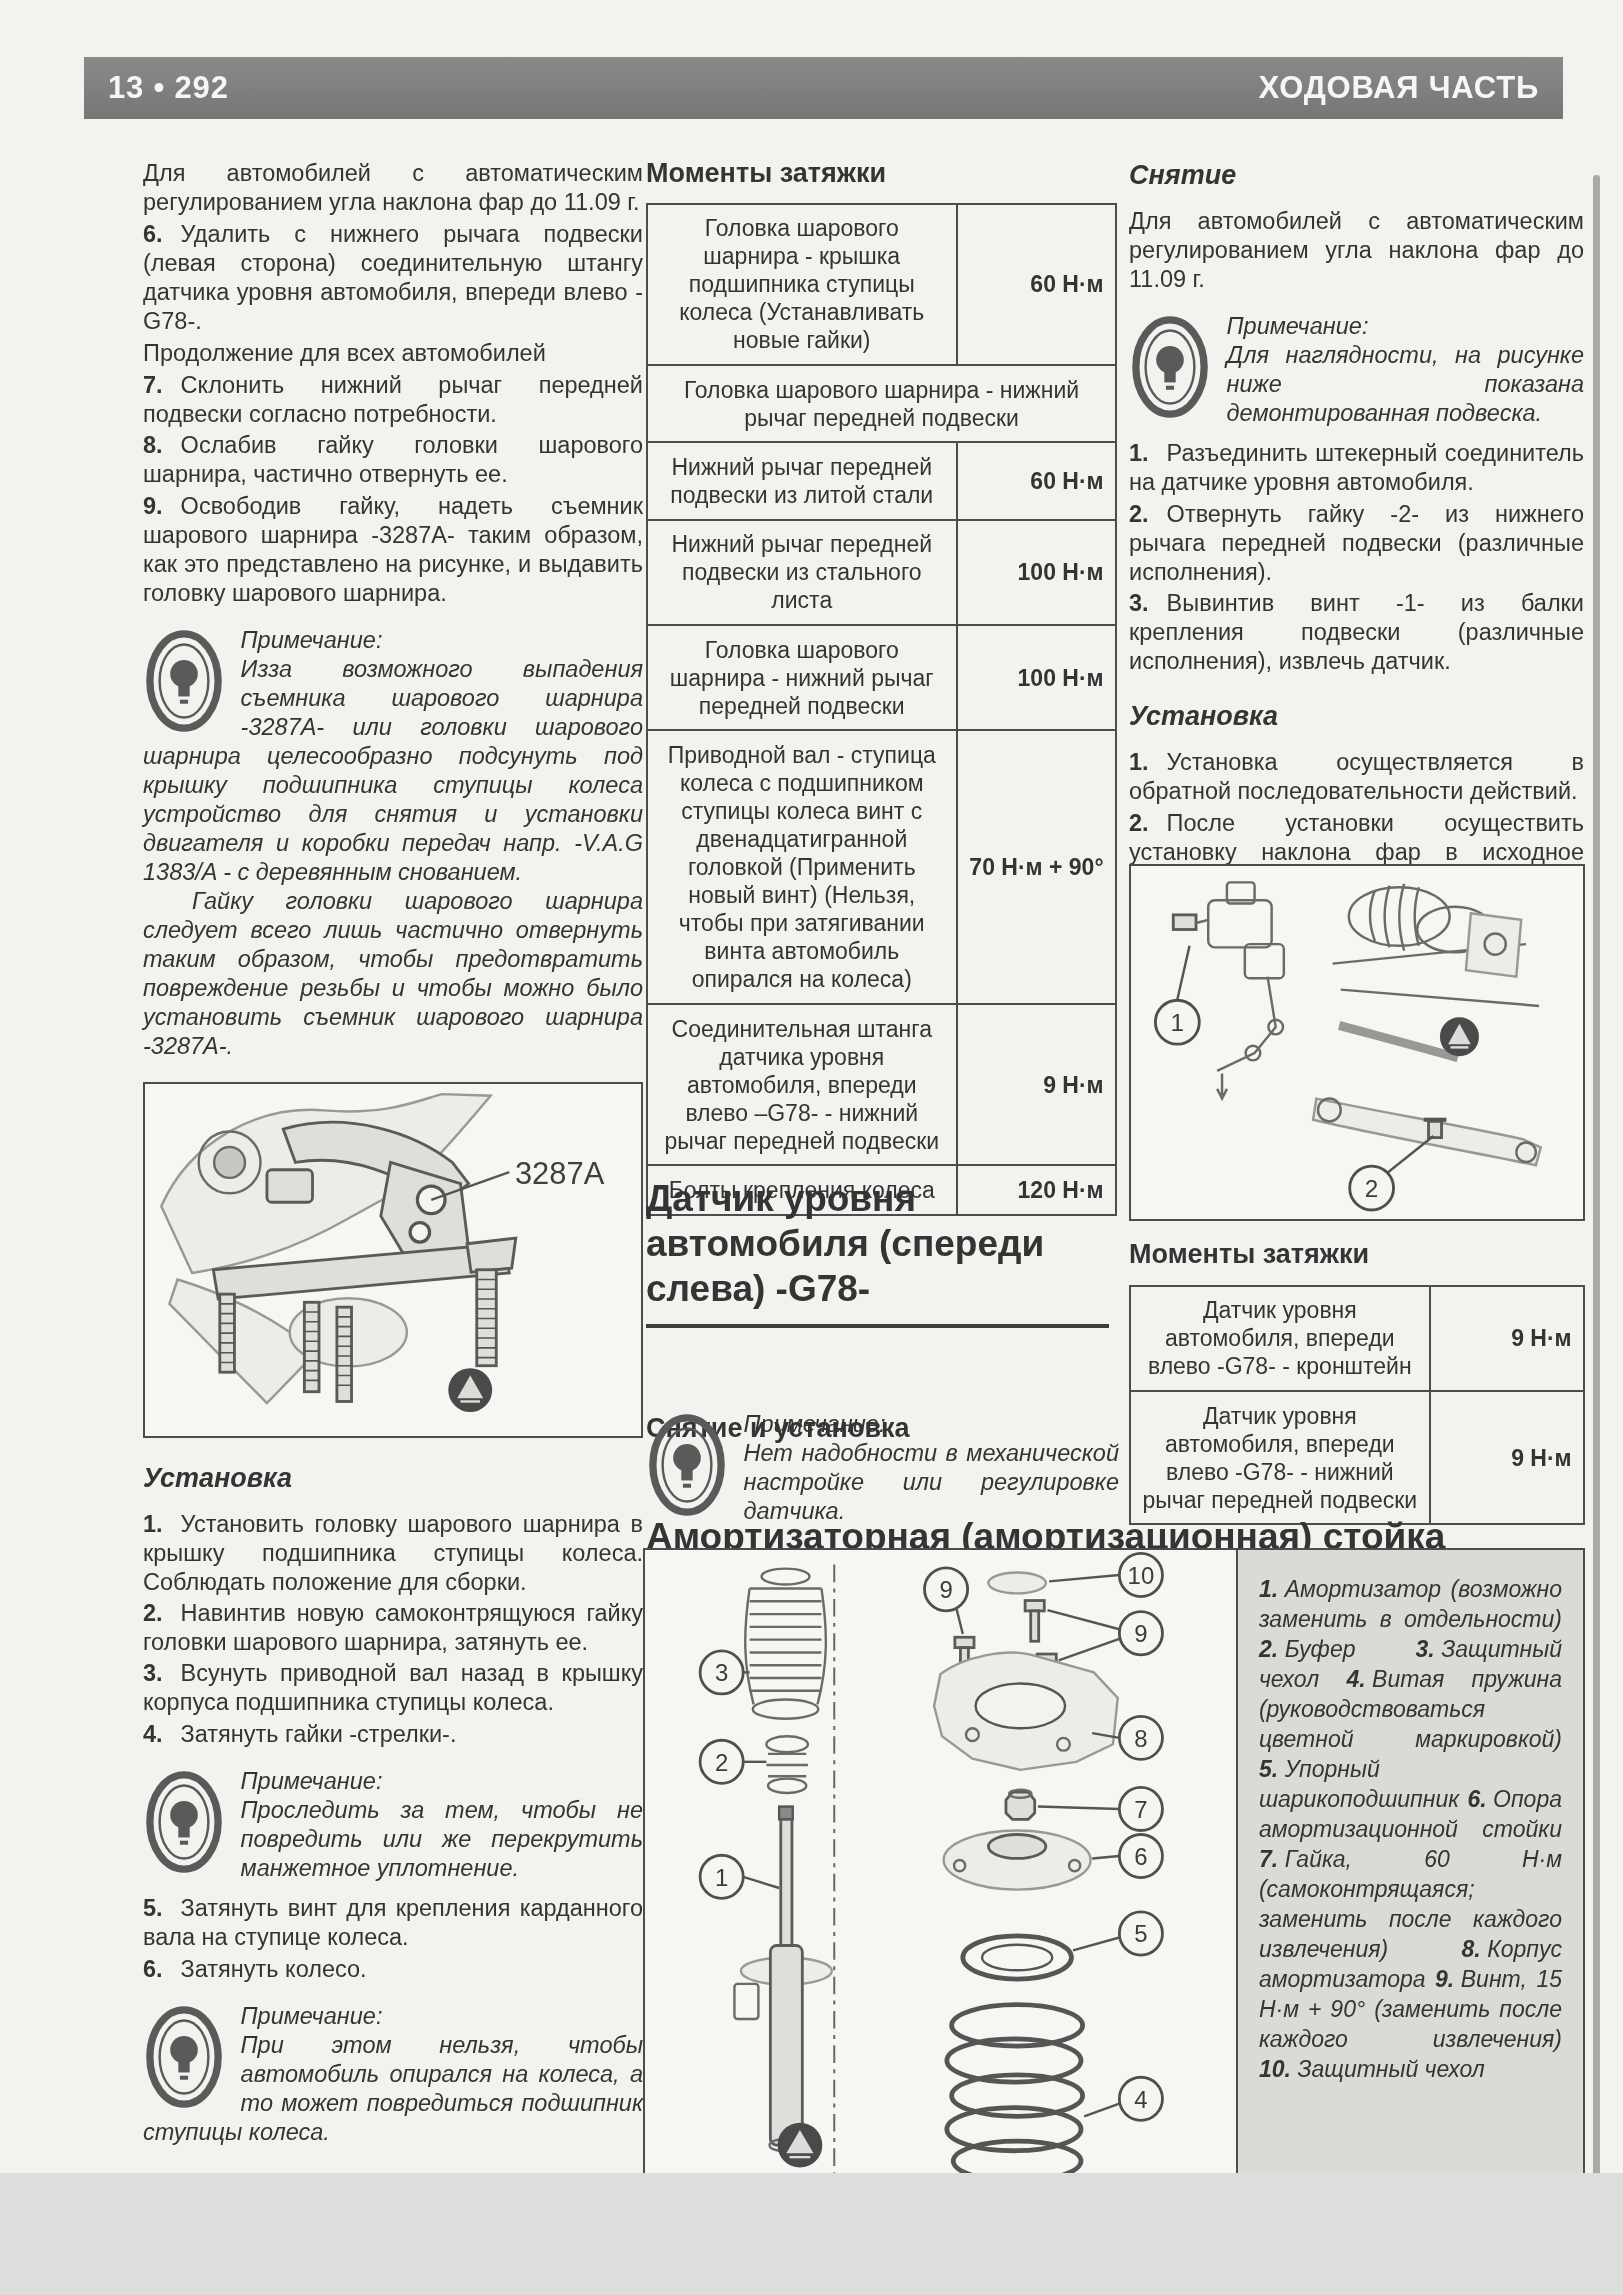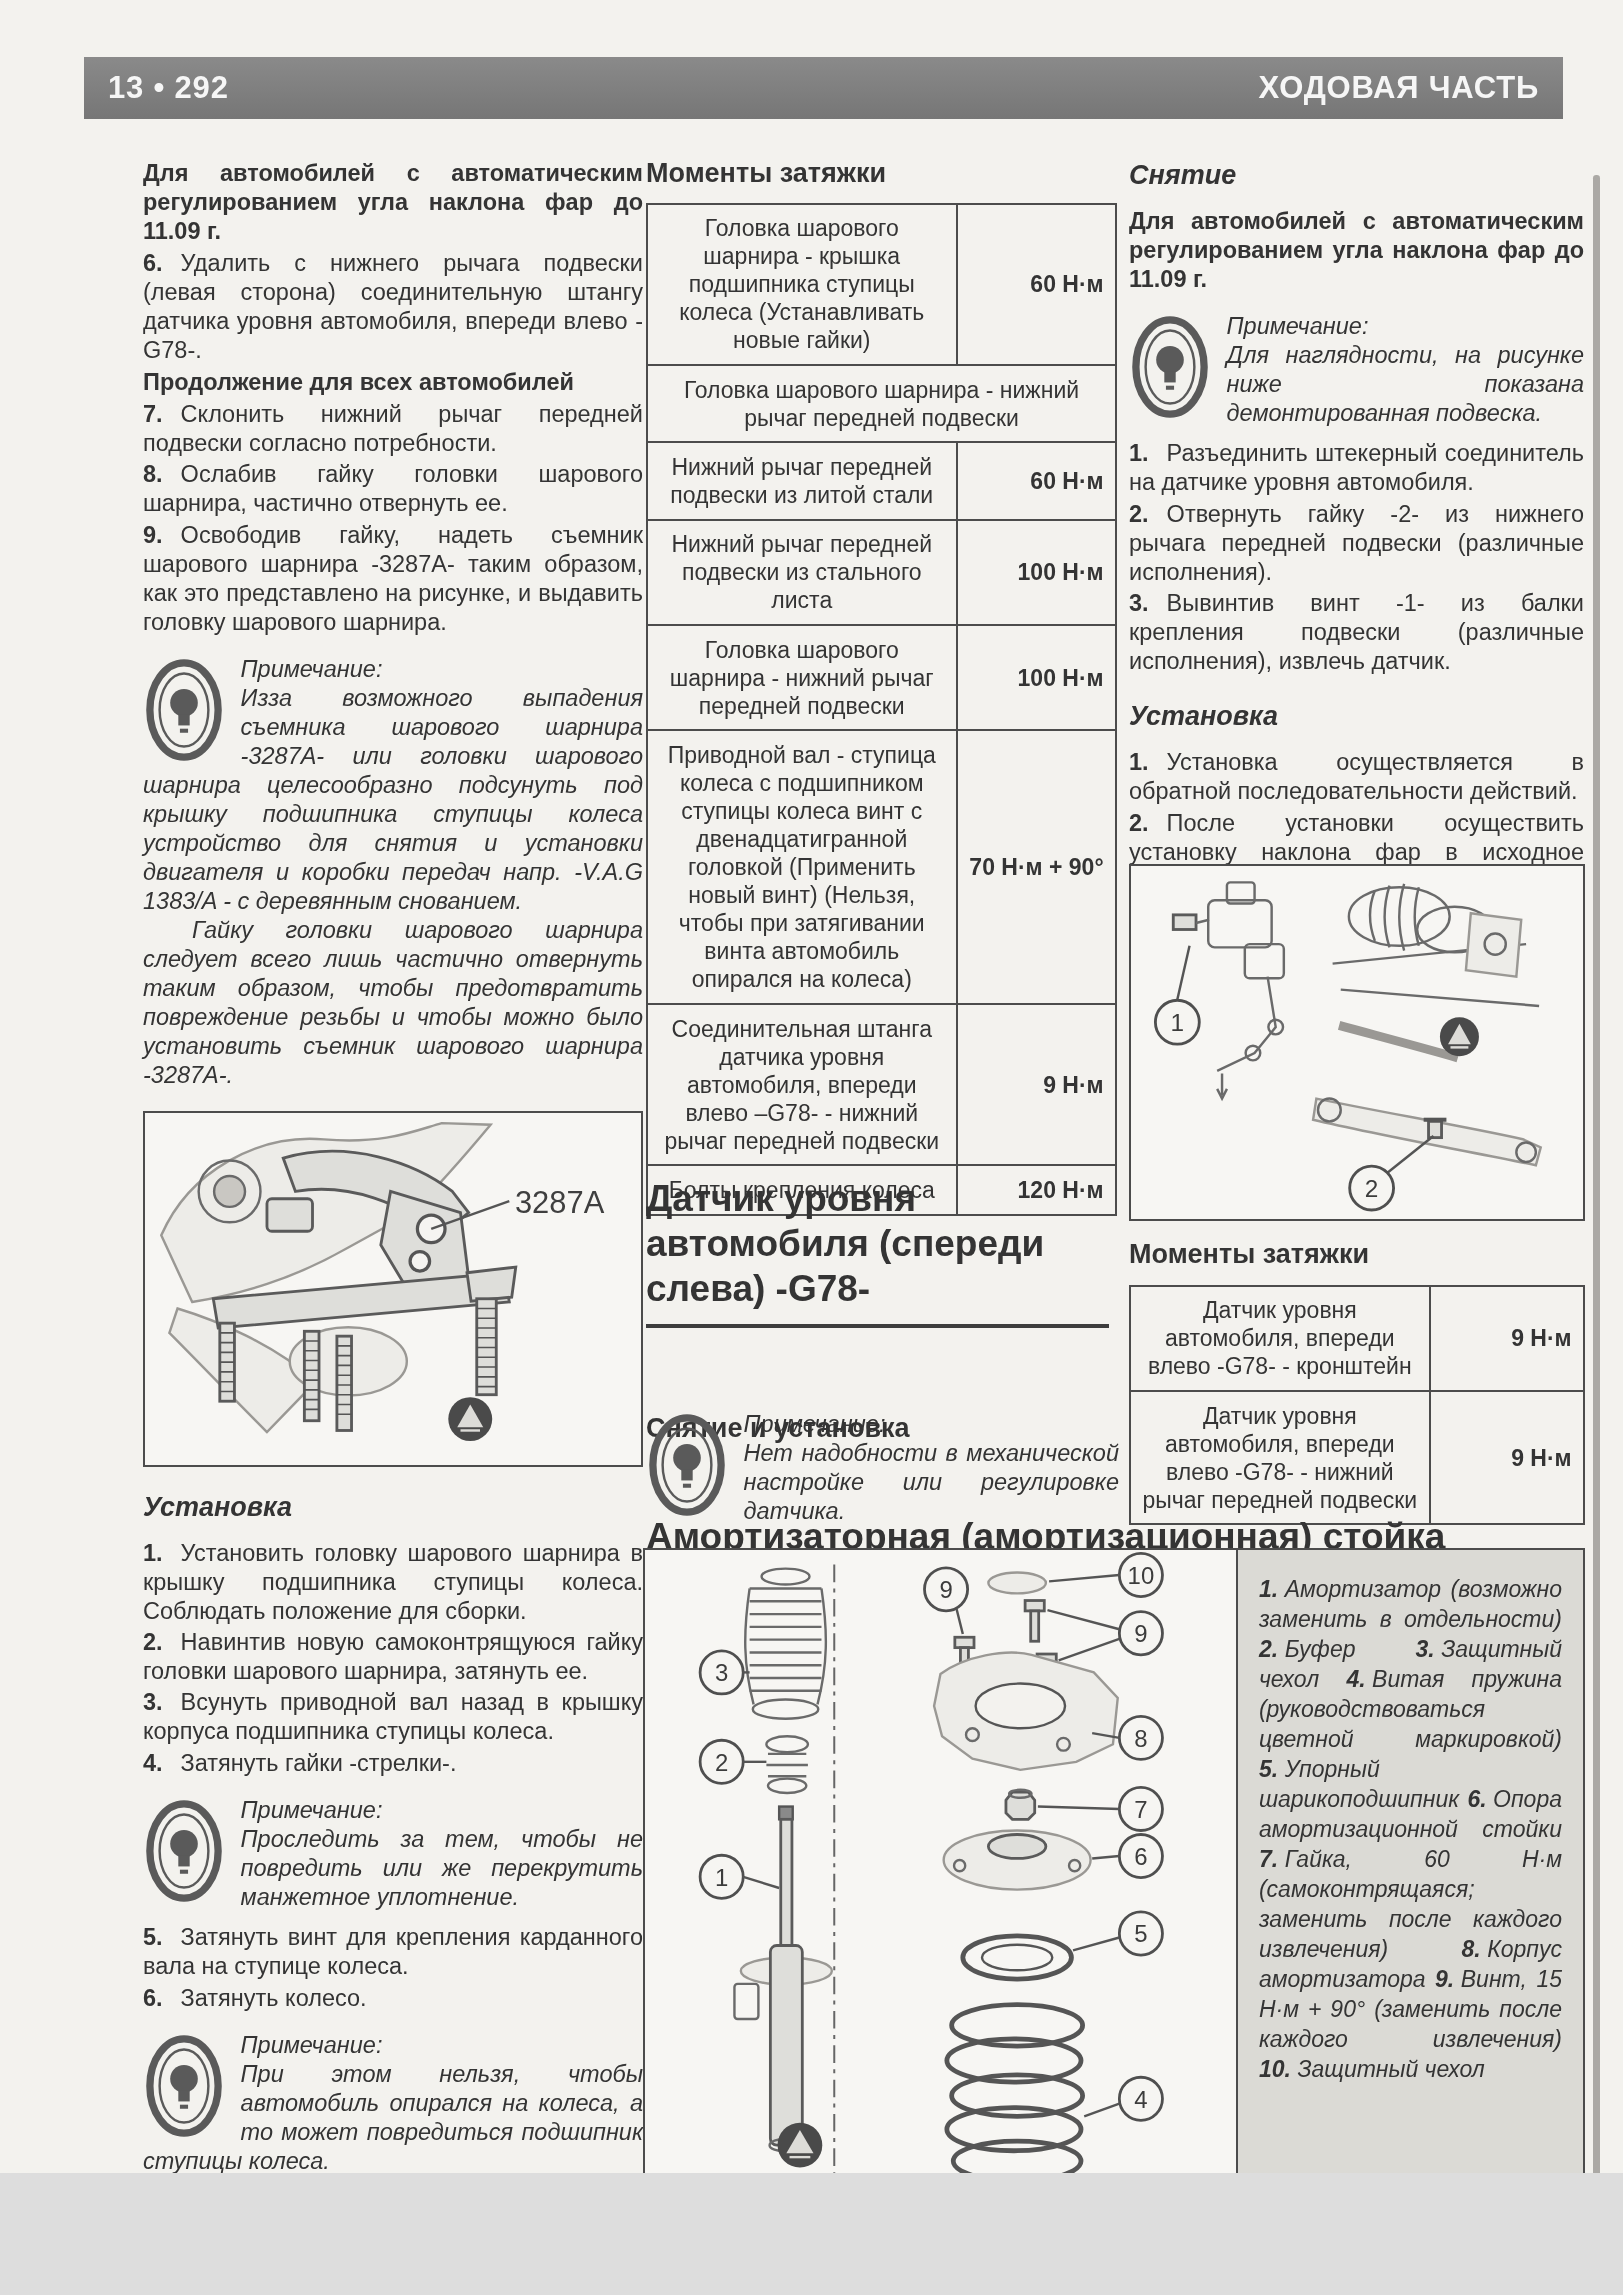--- a/index.html
+++ b/index.html
@@ -8,21 +8,21 @@
   
   .header-bar{position:absolute;left:84px;top:57px;width:1479px;height:62px;
       background:linear-gradient(180deg,#8a8a8a,#767676);color:#f6f6f6;
       display:flex;justify-content:space-between;align-items:center;
       padding:0 24px;box-sizing:border-box;font-size:31px;font-weight:bold;letter-spacing:0.8px;}
   
   .col{position:absolute;font-size:23.5px;line-height:29px;text-align:justify;}
   #col-left{left:143px;top:159px;width:500px;}
   #col-mid{left:646px;top:159px;width:471px;}
   #col-right{left:1129px;top:159px;width:455px;}
-  .lead{font-weight:bold;margin:0 0 3.2px;}
+  .lead{font-weight:normal;margin:0 0 3.2px;}
   .step{margin:0 0 2.4px;}
   .step b{margin-right:18px;}
   .subhead{font-style:italic;font-weight:bold;font-size:27px;line-height:32px;
            margin:24px 0 16px;text-align:left;}
   .first{margin-top:0;}
   
   .note{margin:18px 0 11.4px;font-style:italic;}
   .note::after{content:"";display:block;clear:both;}
   .note .bulb{float:left;width:78px;height:104px;margin:3.2px 18px 1.6px 1.6px;}
   .note p{margin:0;}

